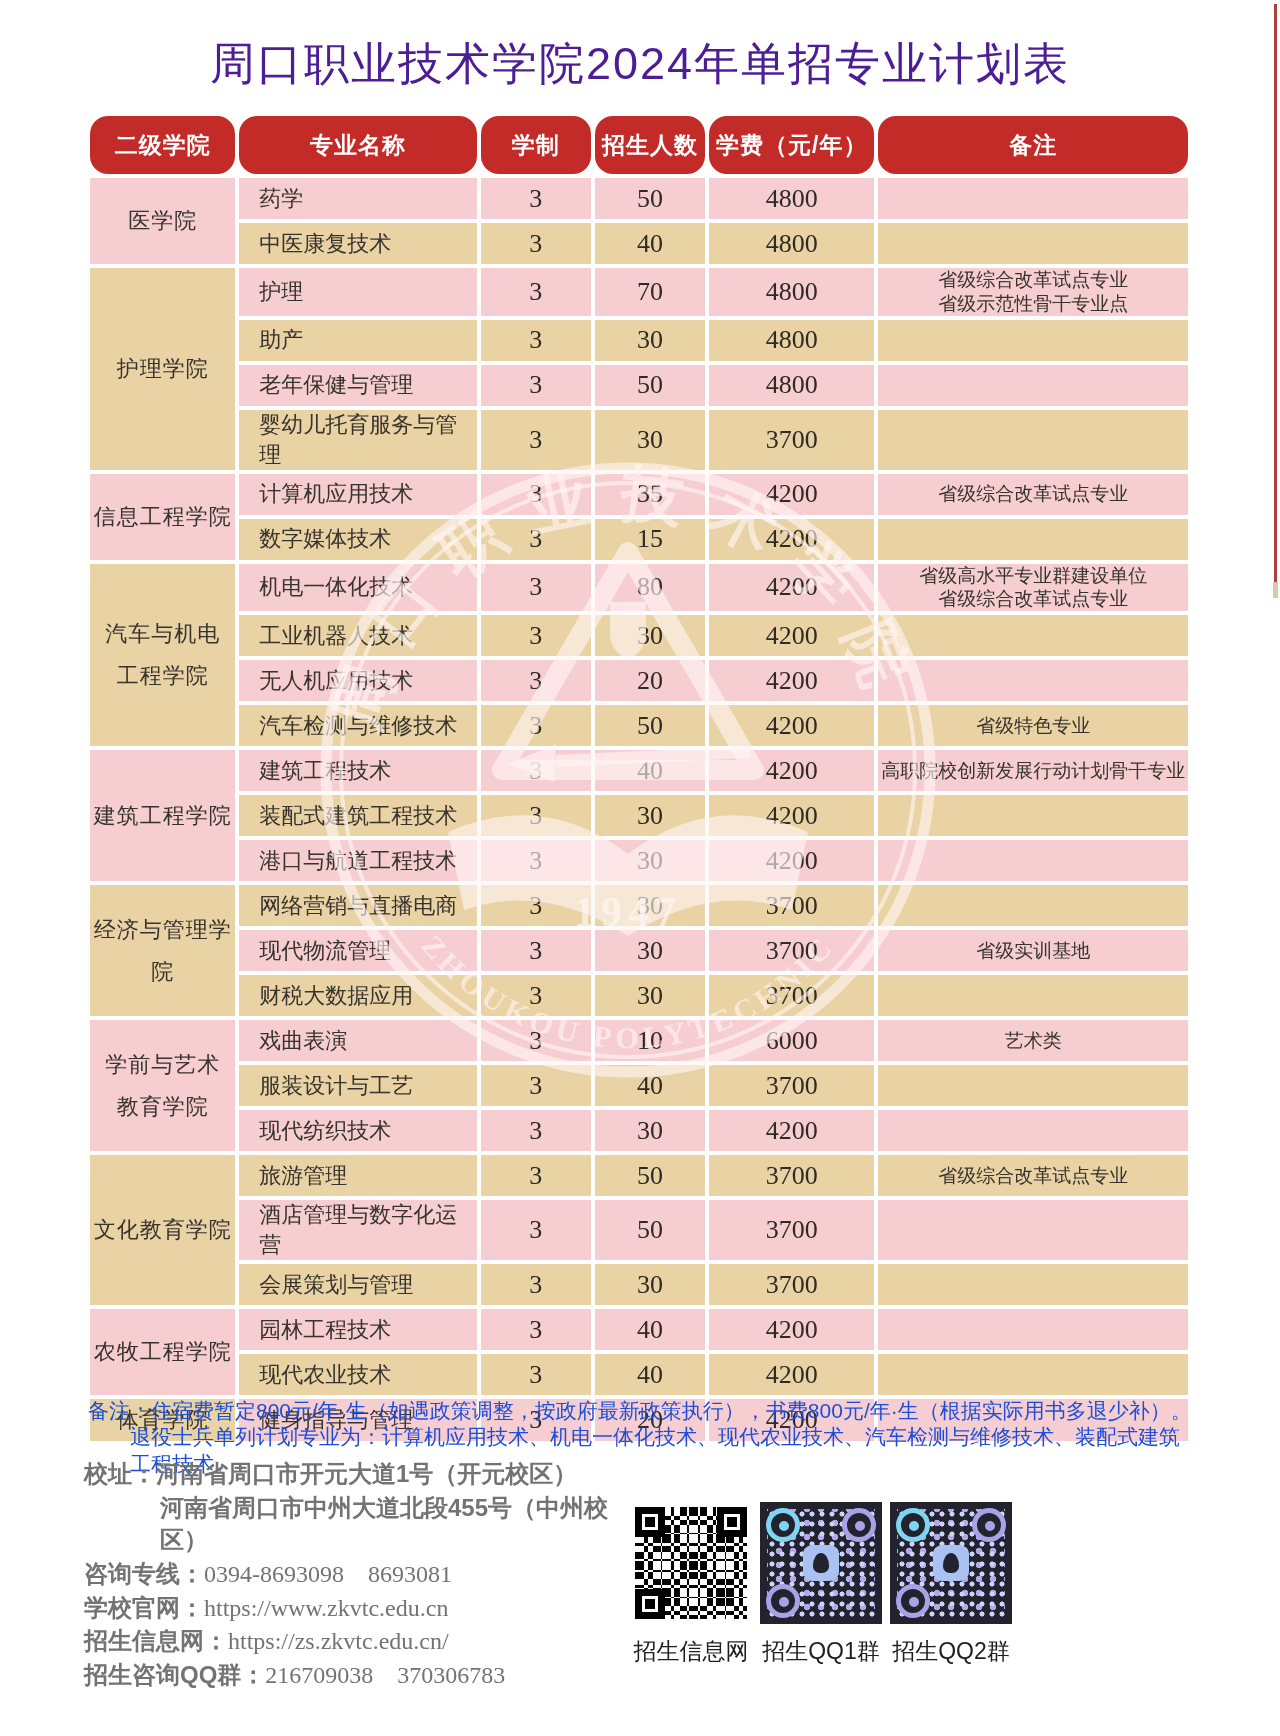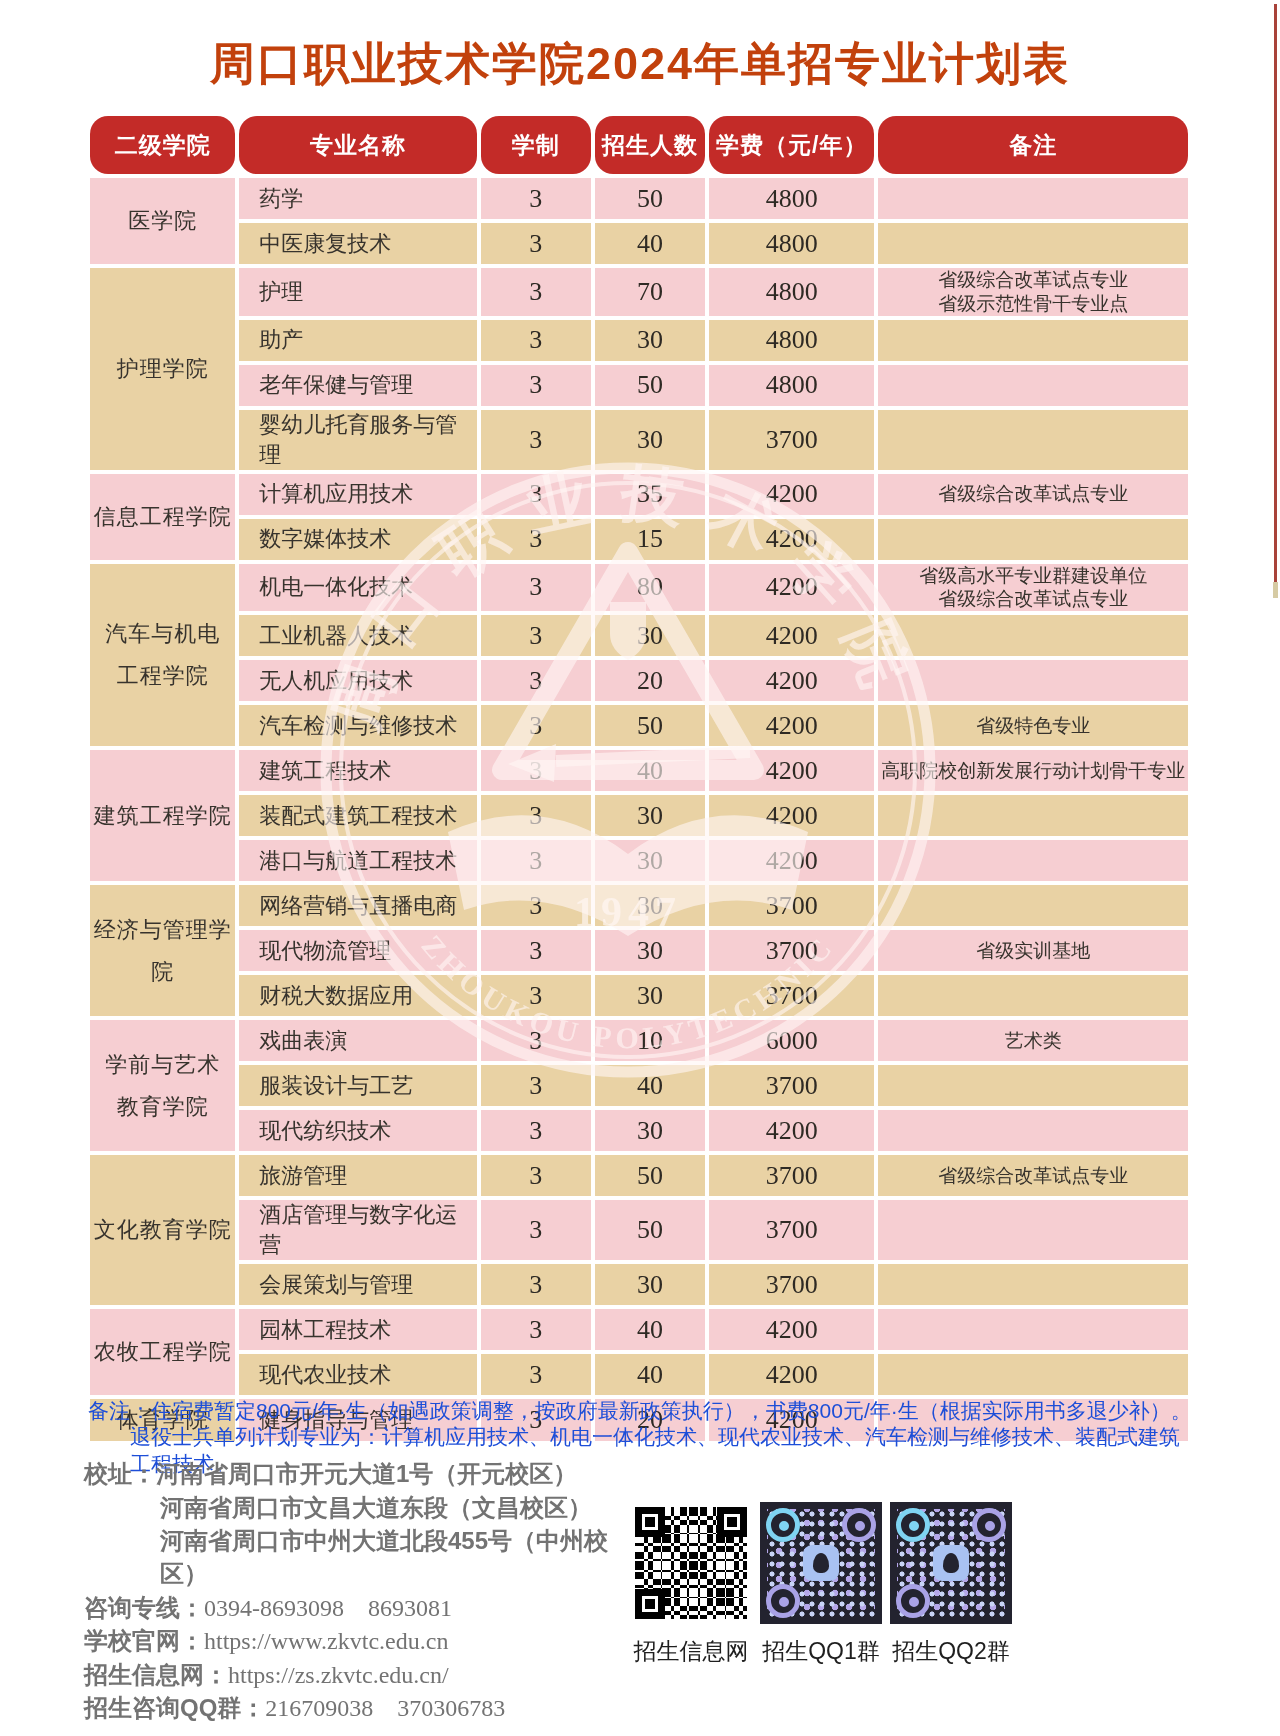--- a/index.html
+++ b/index.html
@@ -1,21 +1,21 @@
 <!DOCTYPE html>
 <html><head>
 <meta charset="utf-8">
 <style>
   html,body{margin:0;padding:0;}
   body{background:#ffffff;font-family:"Liberation Sans",sans-serif;}
   .page{position:relative;width:1280px;height:1736px;background:#ffffff;overflow:hidden;margin:0 auto;}
 
   
   .title{position:absolute;top:34px;left:0;width:100%;text-align:center;
-         font-size:45px;font-weight:bold;color:#c2410c;letter-spacing:2px;margin:0;}
+         font-size:45px;font-weight:normal;color:#4c1d95;letter-spacing:2px;margin:0;}
 
   
   table.plan{position:absolute;left:86px;top:112px;border-collapse:separate;border-spacing:4px;
              table-layout:fixed;width:1106px;}
   table.plan th{background:#C32B28;color:#ffffff;font-size:23px;font-weight:bold;height:58px;
                 text-align:center;vertical-align:middle;padding:0;letter-spacing:1px;border-radius:18px;}
   table.plan td{height:41px;padding:0;text-align:center;vertical-align:middle;
                 color:#37332D;font-size:22px;}
   table.plan tbody tr:nth-child(odd) td{background:#F6CED2;}
   table.plan tbody tr:nth-child(even) td{background:#E9D2A4;}
@@ -333,21 +333,20 @@
   <div class="edge-red"></div>
   <div class="edge-tan"></div>
 
   <div class="notes">
     <div class="n1">备注：住宿费暂定800元/年·生（如遇政策调整，按政府最新政策执行），书费800元/年·生（根据实际用书多退少补）。</div>
     <div class="n2">退役士兵单列计划专业为：计算机应用技术、机电一体化技术、现代农业技术、汽车检测与维修技术、装配式建筑工程技术。</div>
   </div>
 
   <div class="contact">
     <div class="line"><span>校址：</span><span>河南省周口市开元大道1号（开元校区）</span></div>
-    <div class="line indent"><span>河南省周口市文昌大道东段（文昌校区）</span></div>
     <div class="line indent"><span>河南省周口市中州大道北段455号（中州校区）</span></div>
     <div class="line"><span>咨询专线：</span><span class="sv">0394-8693098　8693081</span></div>
     <div class="line"><span>学校官网：</span><span class="sv">https://www.zkvtc.edu.cn</span></div>
     <div class="line"><span>招生信息网：</span><span class="sv">https://zs.zkvtc.edu.cn/</span></div>
     <div class="line"><span>招生咨询QQ群：</span><span class="sv">216709038　370306783</span></div>
   </div>
 
   <div class="qrs">
     <div class="qr-item">
       <div class="qr-box qr-bw">

